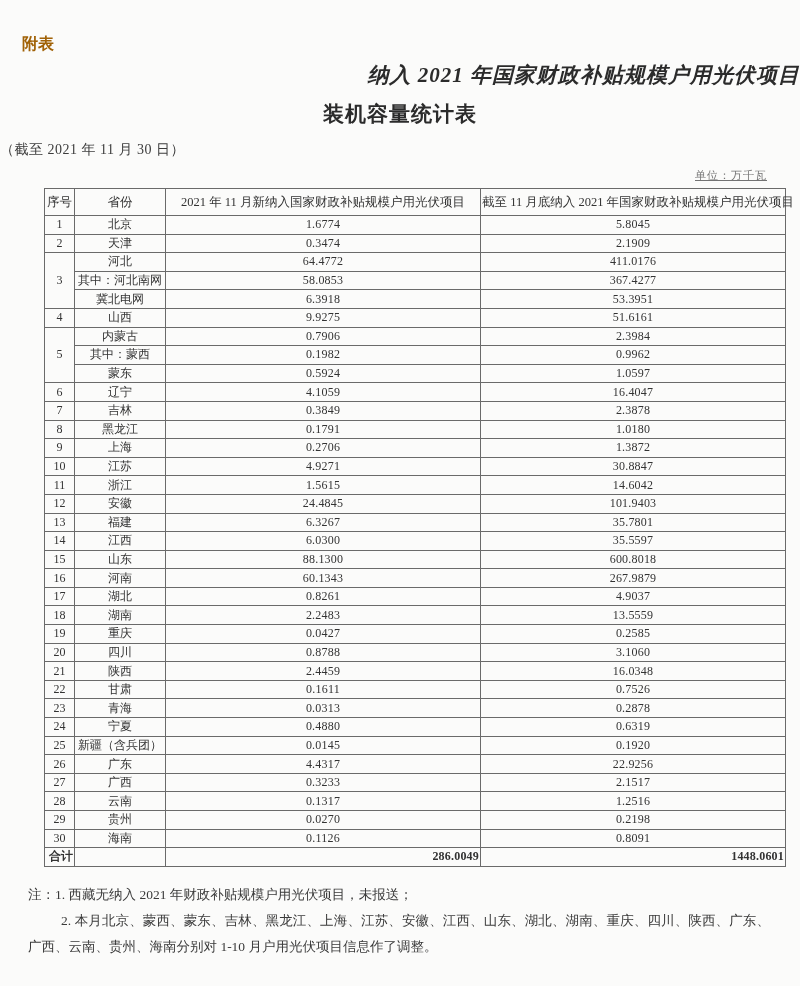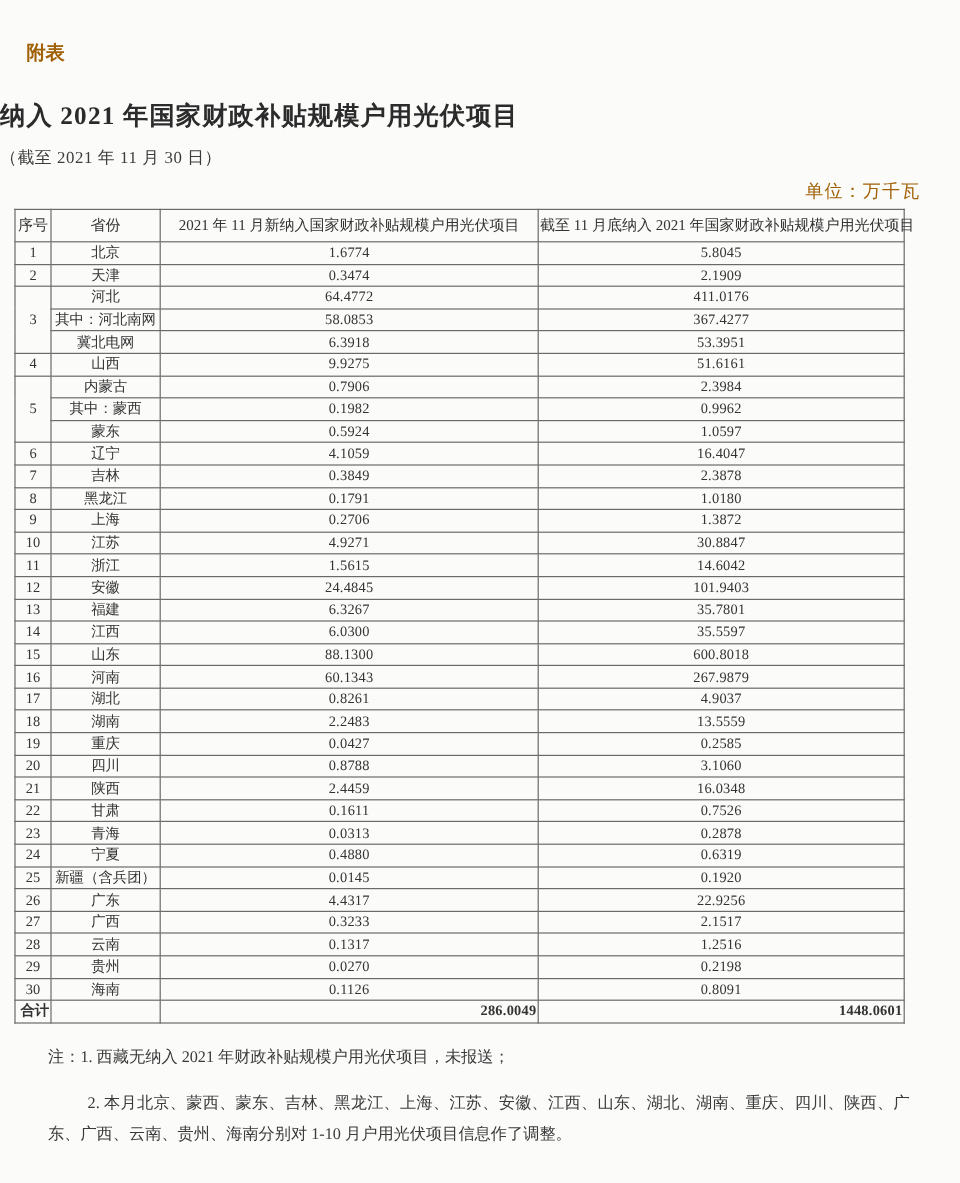--- a/index.html
+++ b/index.html
@@ -14,52 +14,54 @@
   .page { position: relative; width: 800px; height: 986px; }
 
   .attachment-label {
     margin: 34px 0 0 22px;
     font-family: "Liberation Sans", "DejaVu Sans", sans-serif;
     font-weight: 700;
     font-size: 16px;
     color: #a16207;
   }
   .title-line1 {
-    margin-top: 27px;
-    text-align: left;
+    margin-top: 6px;
+    text-align: right;
     font-size: 21px;
     font-weight: 700;
     letter-spacing: 1px;
     color: #2b2b2b;
+    font-style: italic;
   }
   .title-line2 {
     margin-top: 11px;
     text-align: center;
     font-size: 21px;
     font-weight: 700;
     letter-spacing: 1px;
     color: #2b2b2b;
   }
   .date-subtitle {
     margin-top: 13px;
     text-align: left;
     font-size: 14px;
     color: #3c3c3c;
     letter-spacing: 0.5px;
   }
   .unit-label {
     margin: 9px 33px 5px 0;
     text-align: right;
-    font-size: 15px;
-    color: #a16207;
+    font-size: 11px;
+    color: #737373;
     letter-spacing: 1px;
+    text-decoration: underline;
   }
 
   table.capacity {
-    margin-left: 12px;
+    margin-left: 44px;
     width: 741px;
     border-collapse: collapse;
     table-layout: fixed;
   }
   table.capacity th,
   table.capacity td {
     border: 1px solid #6a6a6a;
     text-align: center;
     vertical-align: middle;
     padding: 0 1px;
@@ -82,32 +84,33 @@
   td.num  { font-size: 12.5px; letter-spacing: 0.2px; }
   tr.total-row td { font-weight: 700; text-align: right; }
 
   .notes {
     margin: 15px 30px 0 28px;
     font-size: 13.5px;
     color: #3a3a3a;
     line-height: 1.95;
     text-align: justify;
   }
-  .notes p { margin: 12px; }
+  .notes p { margin: 0; }
   .note-2 { text-indent: 33px; }
 </style>
 </head>
 <body>
 
 <div class="page">
 
   <div class="attachment-label">附表</div>
 
   <div class="title-line1">纳入 2021 年国家财政补贴规模户用光伏项目</div>
 
+  <div class="title-line2">装机容量统计表</div>
 
   <div class="date-subtitle">（截至 2021 年 11 月 30 日）</div>
 
   <div class="unit-label">单位：万千瓦</div>
 
   <table class="capacity">
     <colgroup>
       <col style="width:30px">
       <col style="width:91px">
       <col style="width:315px">

